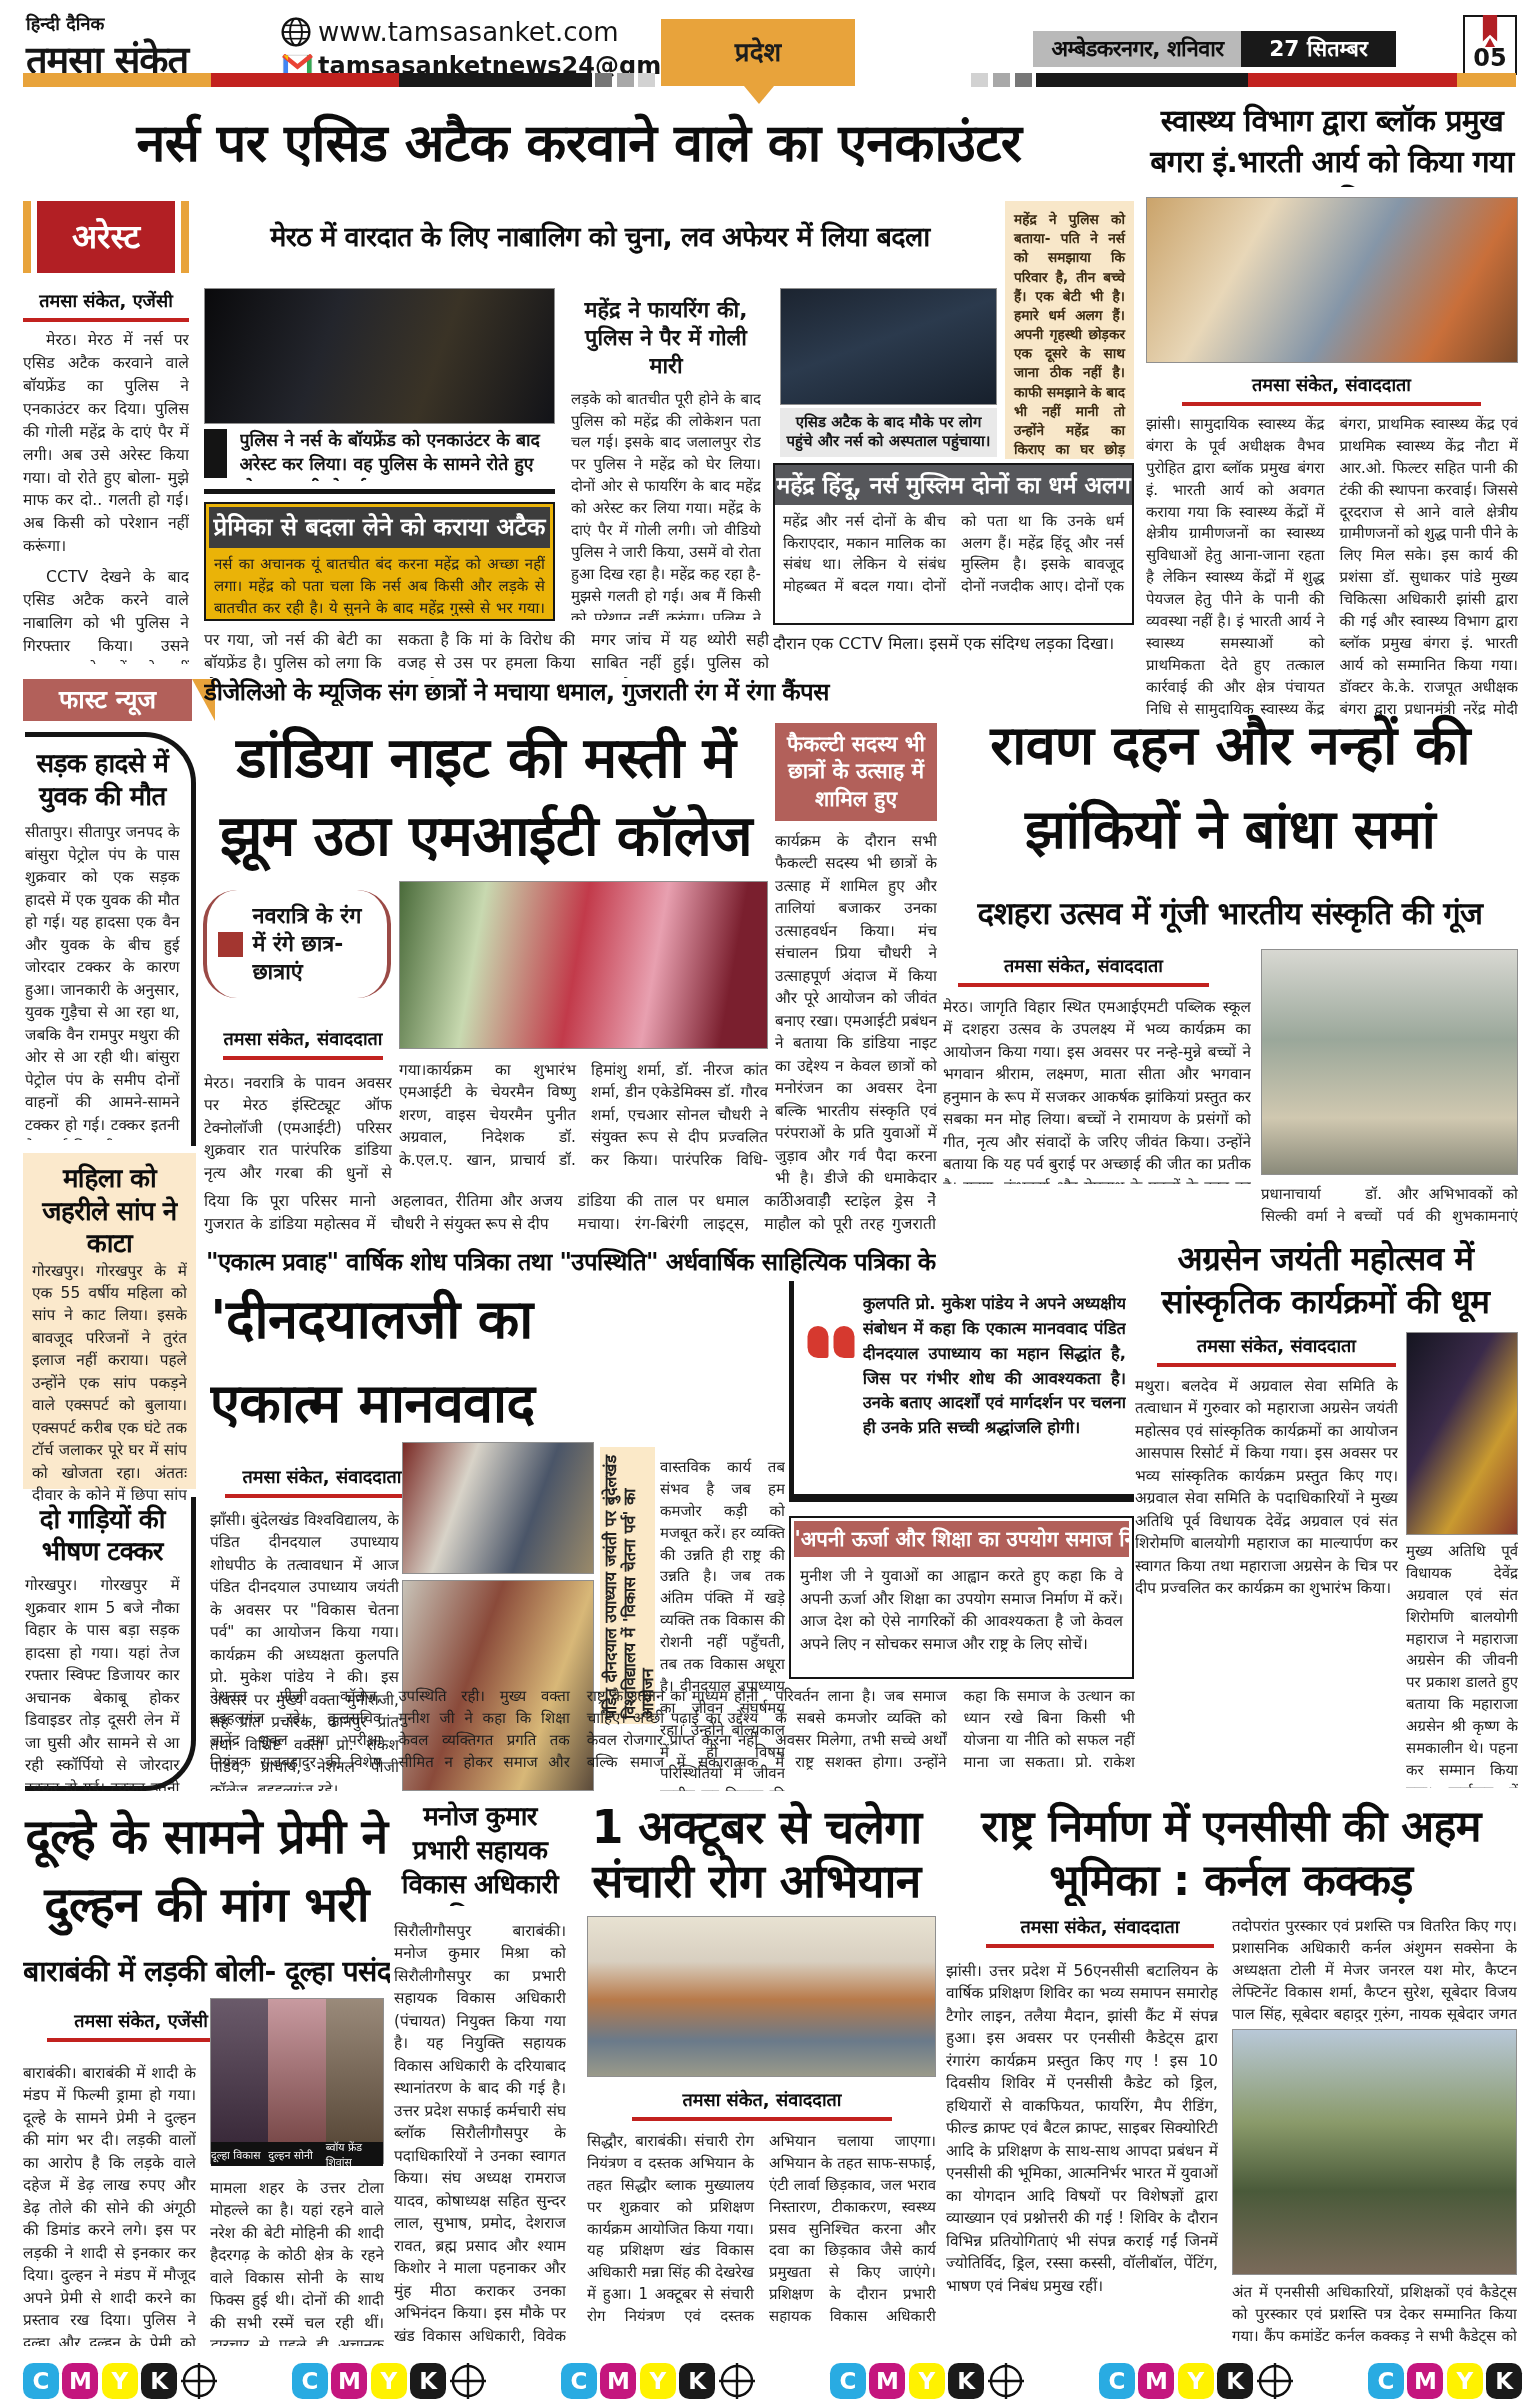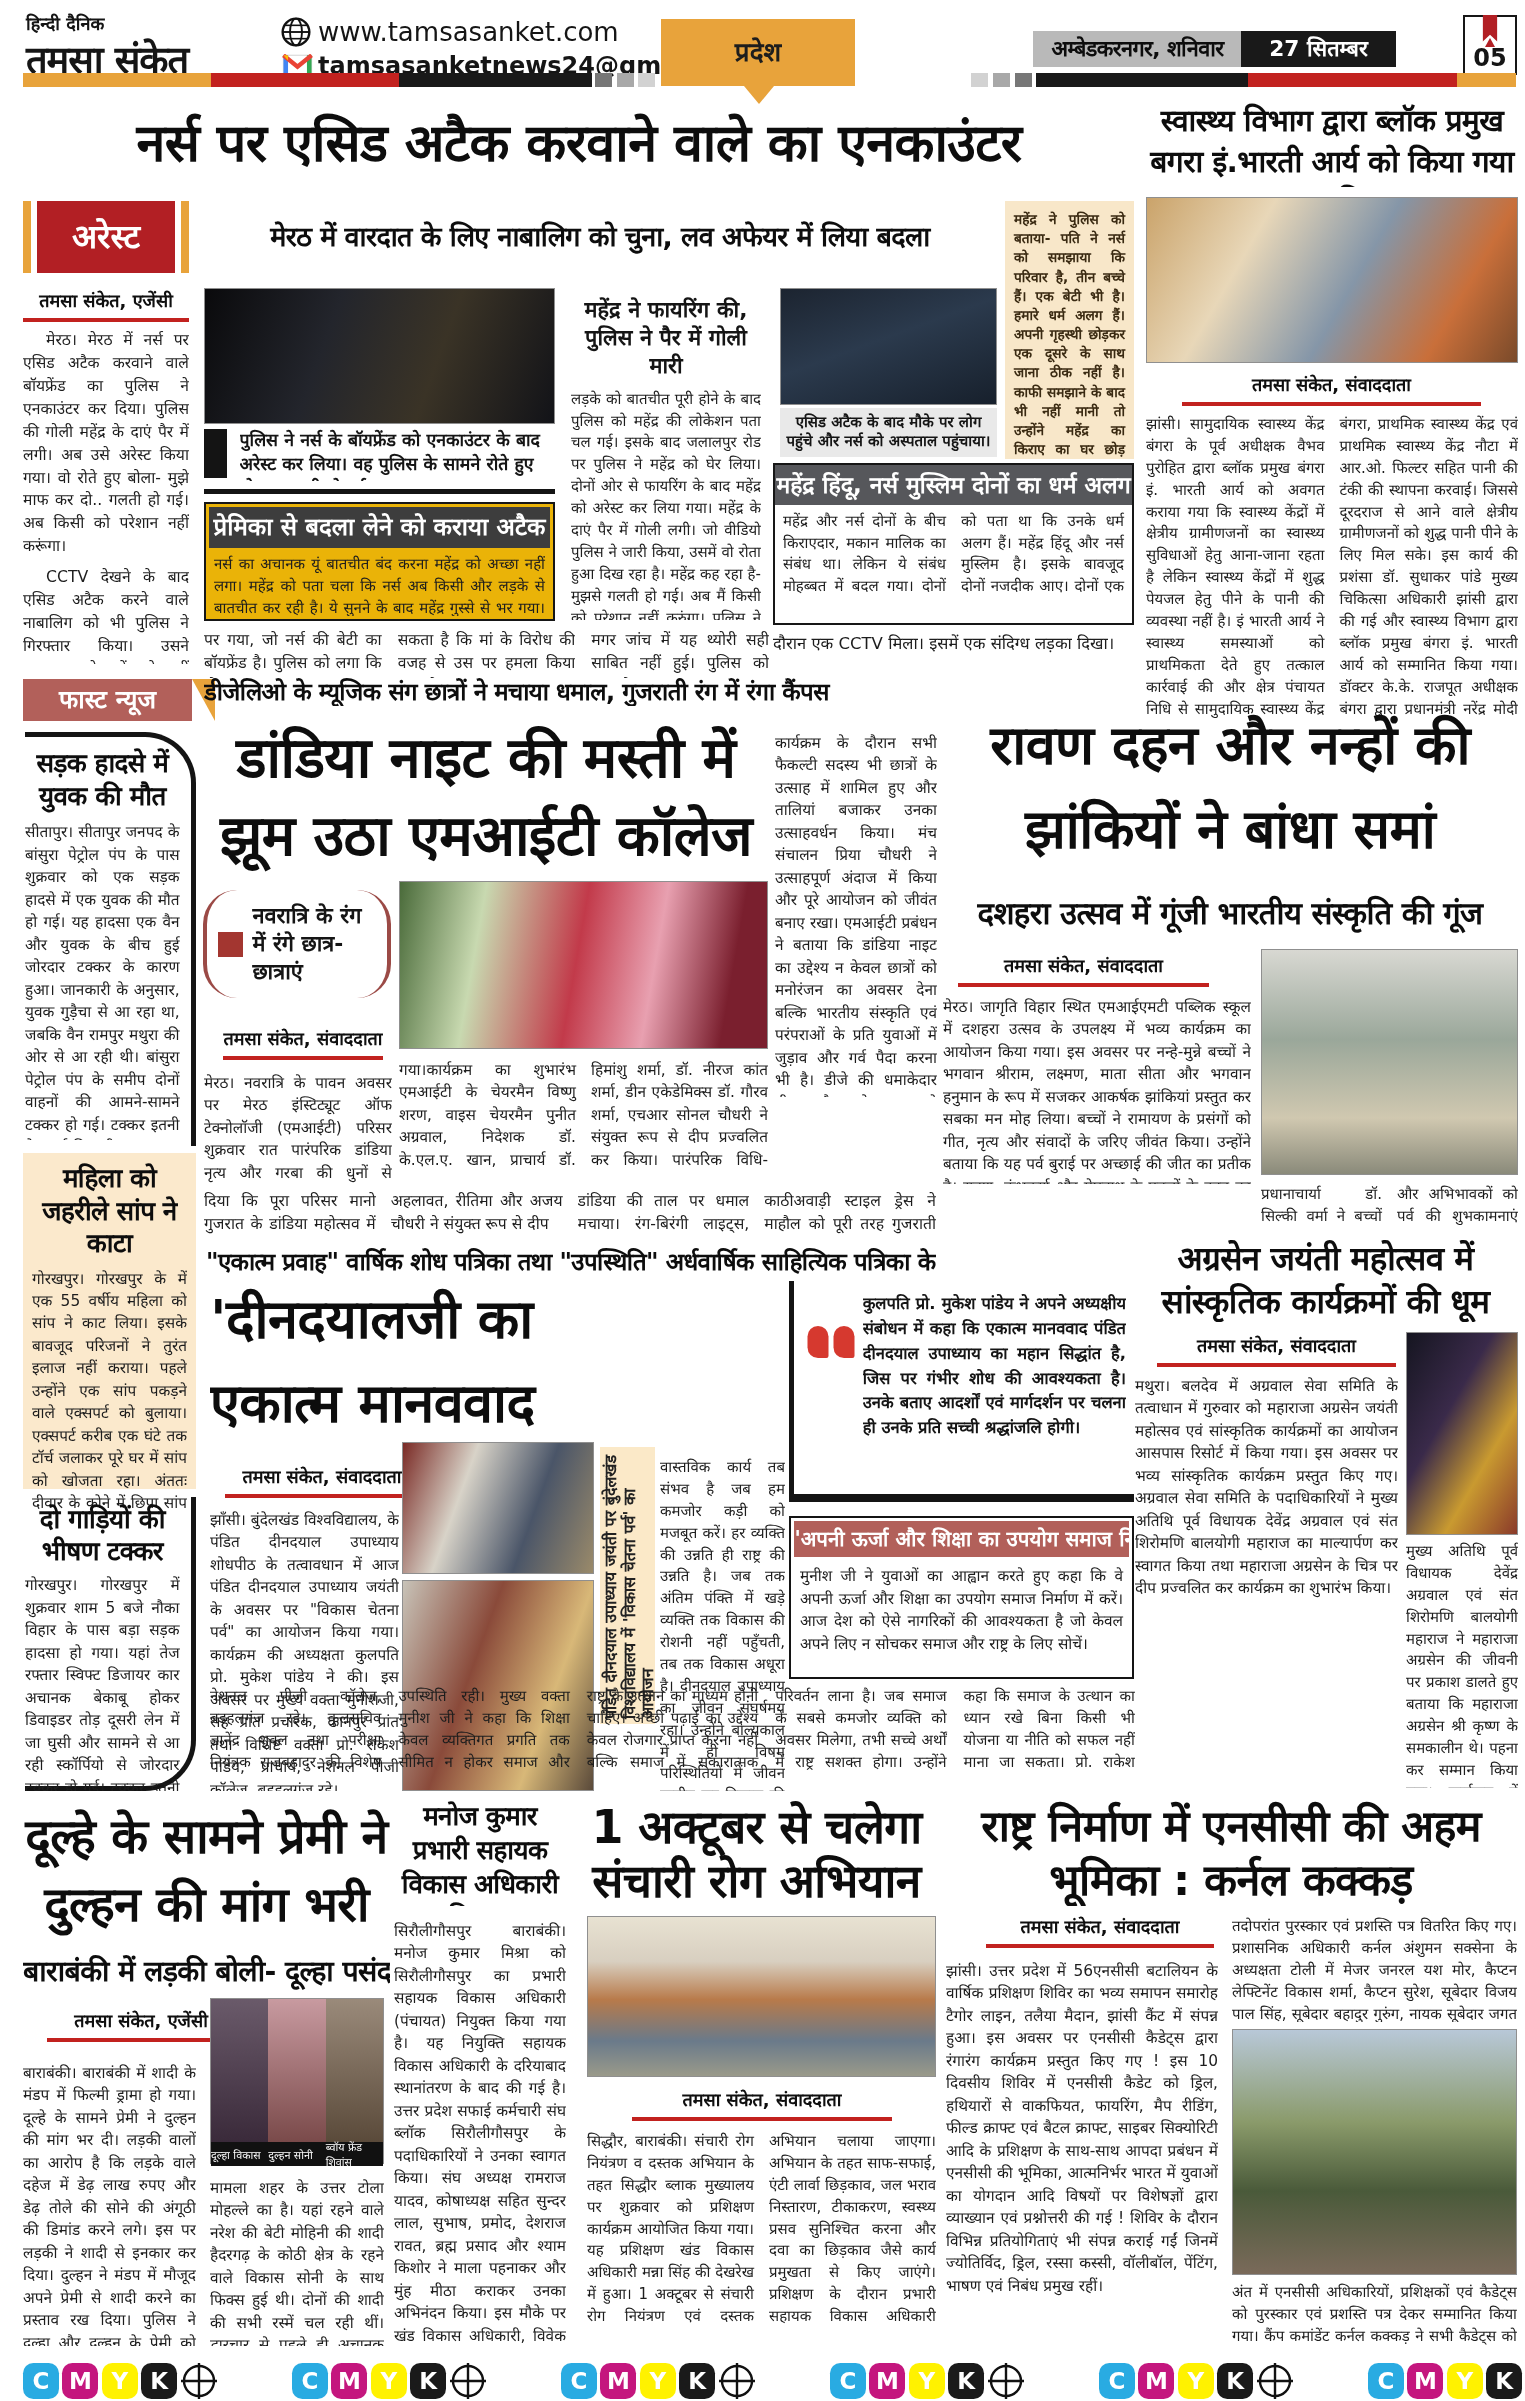--- a/index.html
+++ b/index.html
@@ -130,33 +130,34 @@
 
   <div class="abs whead" style="left:23px;top:679px;width:169px;height:42px;background:#b2605a;font-size:25px;line-height:42px">फास्ट न्यूज</div>
   <div class="abs goldfold" style="left:192px;top:679px"></div>
 
   <div class="abs" style="left:25px;top:732px;width:171px;height:414px;border-top:5.1px solid #141414;border-right:5.1px solid #141414;border-top-right-radius:51px;padding:10.3px 11.4px 0 0">
     <div class="hd" style="font-size:26px;line-height:1.25;margin-bottom:9px">सड़क हादसे में युवक की मौत</div>
     <div class="bt" style="height:319px;font-size:15.4px">सीतापुर। सीतापुर जनपद के बांसुरा पेट्रोल पंप के पास शुक्रवार को एक सड़क हादसे में एक युवक की मौत हो गई। यह हादसा एक वैन और युवक के बीच हुई जोरदार टक्कर के कारण हुआ। जानकारी के अनुसार, युवक गुड़ैचा से आ रहा था, जबकि वैन रामपुर मथुरा की ओर से आ रही थी। बांसुरा पेट्रोल पंप के समीप दोनों वाहनों की आमने-सामने टक्कर हो गई। टक्कर इतनी तेज हुई कि पूरी तरह वाहन क्षतिग्रस्त हो गया।</div>
   </div>
 
   <div class="abs" style="left:23px;top:1153px;width:173px;height:336px;background:#fbe9cc;padding:9px">
-    <div class="hd" style="font-size:26px;line-height:1.25;margin-bottom:8px">महिला को जहरीले सांप ने काटा</div>
+    <div class="hd" style="font-size:26px;line-height:1.25;">महिला को जहरीले सांप ने काटा</div>
     <div class="bt" style="height:245px;font-size:15.4px">गोरखपुर। गोरखपुर के में एक 55 वर्षीय महिला को सांप ने काट लिया। इसके बावजूद परिजनों ने तुरंत इलाज नहीं कराया। पहले उन्होंने एक सांप पकड़ने वाले एक्सपर्ट को बुलाया। एक्सपर्ट करीब एक घंटे तक टॉर्च जलाकर पूरे घर में सांप को खोजता रहा। अंततः दीवार के कोने में छिपा सांप मिला, जिसे पकड़कर डिब्बे में बंद कर दिया गया। इसी दौरान महिला की तबीयत बिगड़ने लगी और वह अचेत होकर गिर पड़ी। तब परिजन महिला को अस्पताल लेकर पहुंचे, साथ में उस डिब्बे में बंद सांप को भी साथ ले गए, यह दिखाने के लिए कि इसी सांप ने काटा है।</div>
   </div>
 
   <div class="abs" style="left:25px;top:1497px;width:171px;height:294px;border-right:5.1px solid #141414;border-bottom:5.1px solid #141414;border-bottom-right-radius:51px;padding:5.7px 11.4px 8px 0">
     <div class="hd" style="font-size:26px;line-height:1.25;margin-bottom:6.8px">दो गाड़ियों की भीषण टक्कर</div>
     <div class="bt" style="height:217px;font-size:15.4px">गोरखपुर। गोरखपुर में शुक्रवार शाम 5 बजे नौका विहार के पास बड़ा सड़क हादसा हो गया। यहां तेज रफ्तार स्विफ्ट डिजायर कार अचानक बेकाबू होकर डिवाइडर तोड़ दूसरी लेन में जा घुसी और सामने से आ रही स्कॉर्पियो से जोरदार टक्कर हो गई। टक्कर इतनी जबरदस्त थी कि स्विफ्ट का आगे का हिस्सा पूरी तरह चपटा हो गया और उसमें बैठे दो युवक फंस गए।</div>
   </div>
 
   <div class="abs hd" style="left:204px;top:674px;width:732px;height:32px;font-size:24px;text-align:left;white-space:nowrap;overflow:hidden">डीजेलिओ के म्यूजिक संग छात्रों ने मचाया धमाल, गुजराती रंग में रंगा कैंपस</div>
   <div class="abs hd" style="left:204px;top:719px;width:564px;height:165px;font-size:56px;line-height:1.4;overflow:hidden">डांडिया नाइट की मस्ती में झूम उठा एमआईटी कॉलेज</div>
 
   <div class="abs" style="left:775px;top:723px;width:162px;height:466px">
+    <div class="whead" style="background:#b2605a;padding:8px 5.7px;font-size:21px;line-height:1.3">फैकल्टी सदस्य भी छात्रों के उत्साह में शामिल हुए</div>
     <div class="bt" style="margin-top:9px;height:365px;font-size:15.4px">कार्यक्रम के दौरान सभी फैकल्टी सदस्य भी छात्रों के उत्साह में शामिल हुए और तालियां बजाकर उनका उत्साहवर्धन किया। मंच संचालन प्रिया चौधरी ने उत्साहपूर्ण अंदाज में किया और पूरे आयोजन को जीवंत बनाए रखा। एमआईटी प्रबंधन ने बताया कि डांडिया नाइट का उद्देश्य न केवल छात्रों को मनोरंजन का अवसर देना बल्कि भारतीय संस्कृति एवं परंपराओं के प्रति युवाओं में जुड़ाव और गर्व पैदा करना भी है। डीजे की धमाकेदार बीट्स और फ्लोर पर झूमते छात्र-छात्राओं की मौज मस्ती ने इस रात को यादगार बना दिया।</div>
   </div>
 
   <div class="abs" style="left:203px;top:890px;width:188px;height:108px;border-left:4.6px solid #9b4a46;border-right:4.6px solid #9b4a46;border-radius:34px;padding:15px 11.4px;display:flex;align-items:center">
     <span style="flex:0 0 auto;width:25px;height:25px;background:#a33630;margin-right:9px"></span>
     <span style="font-size:21.7px;font-weight:700;line-height:1.3">नवरात्रि के रंग में रंगे छात्र-छात्राएं</span>
   </div>
   <div class="abs byl" style="left:223px;top:1026px;width:160px">तमसा संकेत, संवाददाता</div>
   <div class="abs bt" style="left:204px;top:1072px;width:188px;height:114px;font-size:15.4px">मेरठ। नवरात्रि के पावन अवसर पर मेरठ इंस्टिट्यूट ऑफ टेक्नोलॉजी (एमआईटी) परिसर शुक्रवार रात पारंपरिक डांडिया नृत्य और गरबा की धुनों से सराबोर हो उठा। परतापुर बाईपास स्थित कैंपस में आयोजित भव्य डांडिया नाइट में छात्र-छात्राओं ने पारंपरिक परिधानों में सजीव रंग बिखेरते हुए भारतीय संस्कृति का अद्भुत नजारा पेश किया। डीजे लिओ की धुनों पर थिरकते युवाओं ने ऐसा माहौल बना</div>
 

